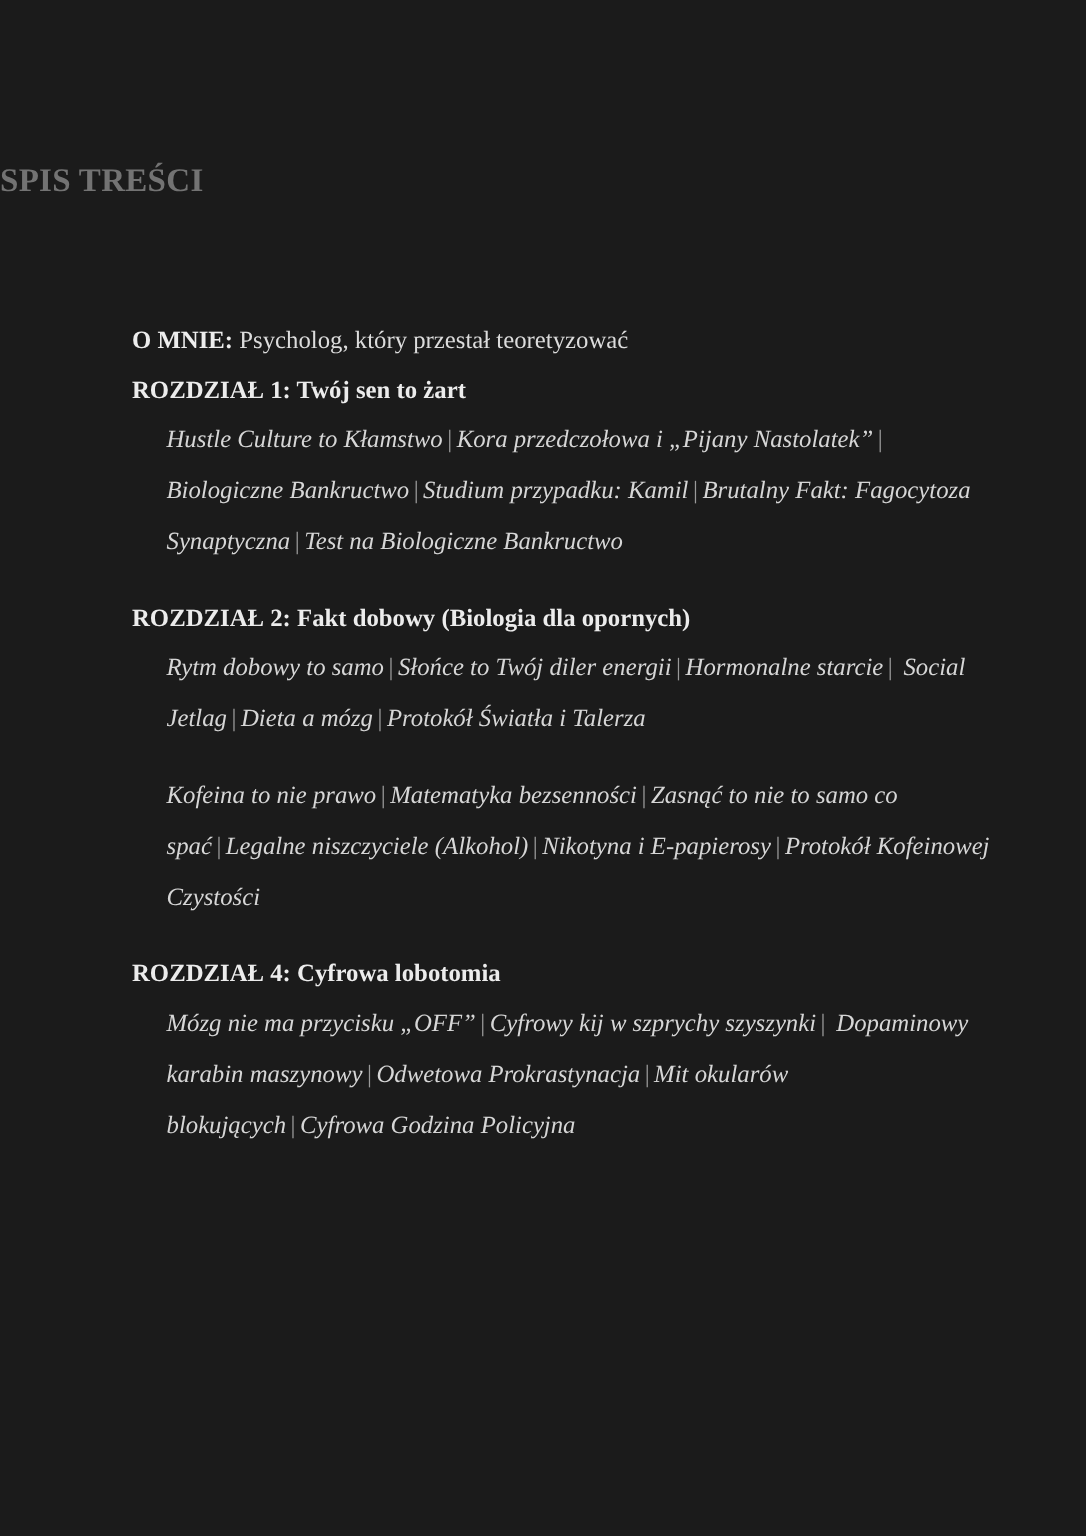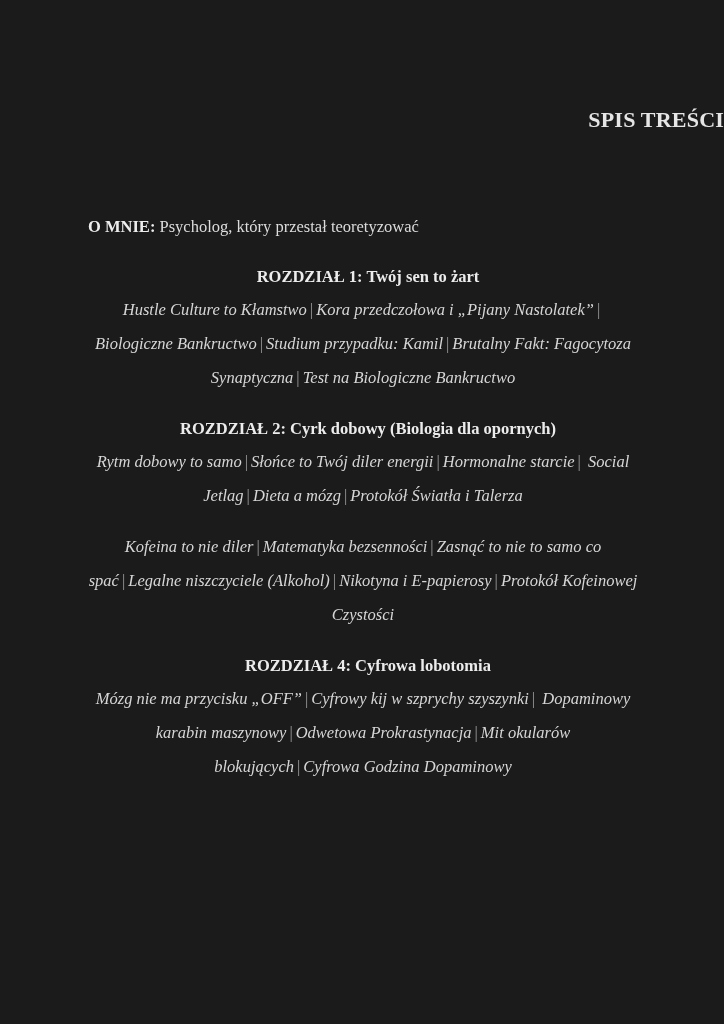--- a/index.html
+++ b/index.html
@@ -13,61 +13,62 @@
       position: relative;
       overflow: hidden;
       font-family: "DejaVu Serif", "Liberation Serif", serif;
       color: #e2e2e2;
     }
     .page-title {
       position: absolute;
       top: 107px;
       left: 0;
       width: 724px;
-      text-align: right;
+      text-align: left;
       font-family: "Liberation Serif", serif;
       font-weight: bold;
       font-size: 22px;
-      color: #e5e5e5;
+      color: #737373;
       letter-spacing: 0.2px;
     }
     .toc {
       position: absolute;
       left: 88px;
       top: 210px;
       width: 560px;
     }
     .line {
       font-family: "Liberation Serif", serif;
       font-size: 16.5px;
       line-height: 33px;
       color: #dcdcdc;
       white-space: nowrap;
     }
     .line b {
       font-weight: bold;
       color: #ededed;
     }
-    .intro-block { margin-bottom: 17px; }
-    .chapter { margin-bottom: 17px; text-align: center; }
+    .intro-block { }
+    .chapter { margin-bottom: 17px; }
     .chapter-heading {
       font-family: "Liberation Serif", serif;
       font-weight: bold;
       font-size: 16.5px;
       line-height: 33px;
       color: #ececec;
       white-space: nowrap;
     }
     .chapter-topics {
       font-family: "Liberation Serif", serif;
       font-style: italic;
       font-size: 16.5px;
       line-height: 34px;
       color: #d6d6d6;
       width: 550px;
+      margin-left: 23px;
     }
     .sep {
       color: #9a9a9a;
       font-style: normal;
       padding: 0 3px;
     }
   </style>
 </head>
 <body>
 
@@ -84,34 +85,34 @@
 
   <div class="chapter">
     <div class="chapter-heading">ROZDZIAŁ 1: Twój sen to żart</div>
     <div class="chapter-topics">
       <span>Hustle Culture to Kłamstwo</span><span class="sep">|</span><span>Kora przedczołowa i „Pijany Nastolatek”</span><span class="sep">|</span>
       <span>Biologiczne Bankructwo</span><span class="sep">|</span><span>Studium przypadku: Kamil</span><span class="sep">|</span><span>Brutalny Fakt: Fagocytoza Synaptyczna</span><span class="sep">|</span><span>Test na Biologiczne Bankructwo</span>
     </div>
   </div>
 
   <div class="chapter">
-    <div class="chapter-heading">ROZDZIAŁ 2: Cyrk dobowy (Biologia dla opornych)</div>
+    <div class="chapter-heading">ROZDZIAŁ 2: Fakt dobowy (Biologia dla opornych)</div>
     <div class="chapter-topics">
       <span>Rytm dobowy to samo</span><span class="sep">|</span><span>Słońce to Twój diler energii</span><span class="sep">|</span><span>Hormonalne starcie</span><span class="sep">|</span>
       <span>Social Jetlag</span><span class="sep">|</span><span>Dieta a mózg</span><span class="sep">|</span><span>Protokół Światła i Talerza</span>
     </div>
   </div>
 
   <div class="chapter">
     <div class="chapter-topics">
-      <span>Kofeina to nie diler</span><span class="sep">|</span><span>Matematyka bezsenności</span><span class="sep">|</span><span>Zasnąć to nie to samo co spać</span><span class="sep">|</span><span>Legalne niszczyciele (Alkohol)</span><span class="sep">|</span><span>Nikotyna i E-papierosy</span><span class="sep">|</span><span>Protokół Kofeinowej Czystości</span>
+      <span>Kofeina to nie prawo</span><span class="sep">|</span><span>Matematyka bezsenności</span><span class="sep">|</span><span>Zasnąć to nie to samo co spać</span><span class="sep">|</span><span>Legalne niszczyciele (Alkohol)</span><span class="sep">|</span><span>Nikotyna i E-papierosy</span><span class="sep">|</span><span>Protokół Kofeinowej Czystości</span>
     </div>
   </div>
 
   <div class="chapter">
     <div class="chapter-heading">ROZDZIAŁ 4: Cyfrowa lobotomia</div>
     <div class="chapter-topics">
       <span>Mózg nie ma przycisku „OFF”</span><span class="sep">|</span><span>Cyfrowy kij w szprychy szyszynki</span><span class="sep">|</span>
-      <span>Dopaminowy karabin maszynowy</span><span class="sep">|</span><span>Odwetowa Prokrastynacja</span><span class="sep">|</span><span>Mit okularów blokujących</span><span class="sep">|</span><span>Cyfrowa Godzina Dopaminowy</span>
+      <span>Dopaminowy karabin maszynowy</span><span class="sep">|</span><span>Odwetowa Prokrastynacja</span><span class="sep">|</span><span>Mit okularów blokujących</span><span class="sep">|</span><span>Cyfrowa Godzina Policyjna</span>
     </div>
   </div>
 
 </div>
 
 </body></html>

